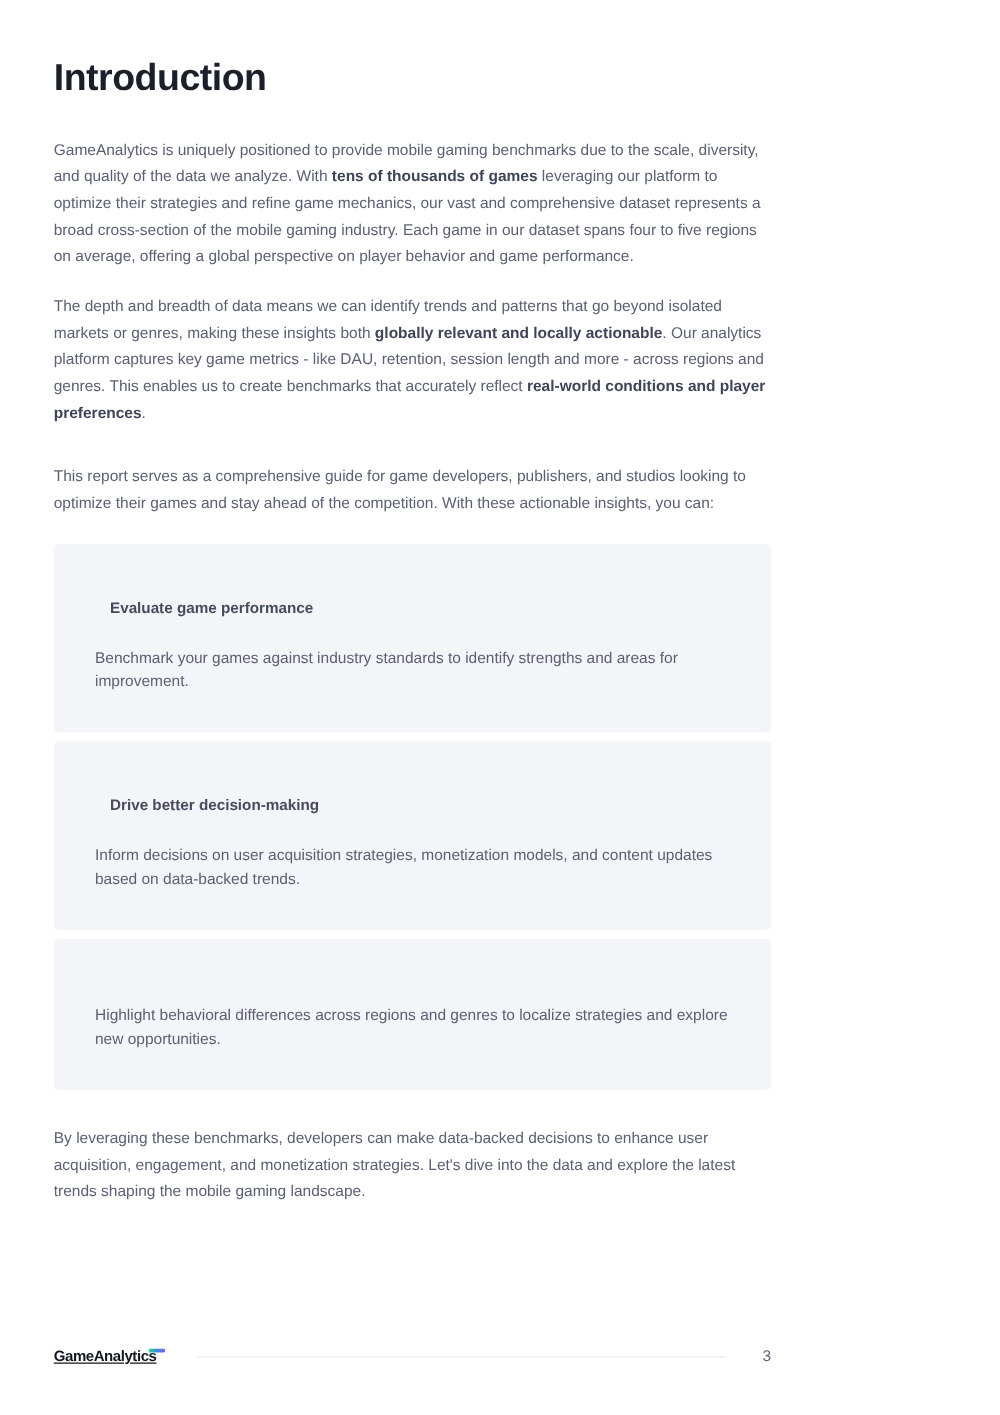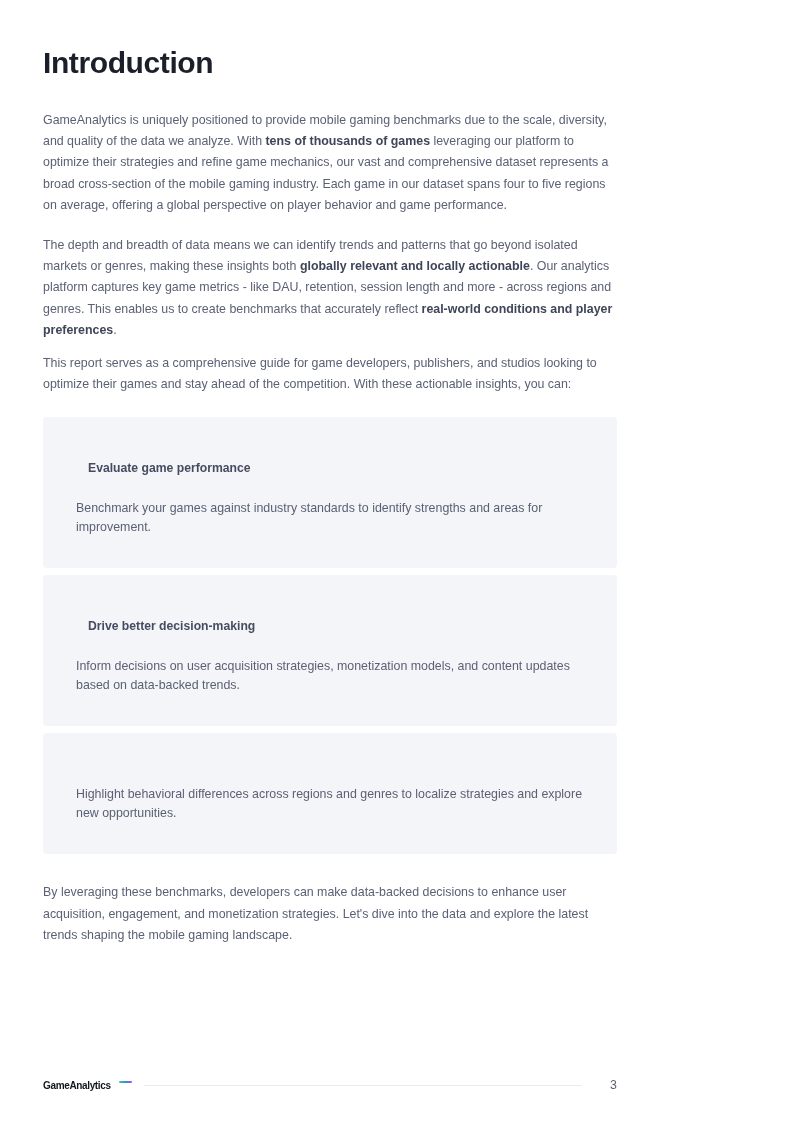--- a/index.html
+++ b/index.html
@@ -42,21 +42,21 @@
     color: #5b6175;
     max-width: 708px;
     text-align: left;
   }
   .body-para strong {
     font-weight: 700;
     color: #3f4559;
   }
   .para-intro  { margin-top: 28px; }
   .para-depth  { margin-top: 19px; }
-  .para-report { margin-top: 12px; }
+  .para-report { margin-top: 30px; }
   .para-close  { margin-top: 28px; }
 
   
   .cards {
     margin-top: 22px;
     display: flex;
     flex-direction: column;
     gap: 7px;
   }
   .card {
@@ -85,26 +85,27 @@
     position: absolute;
     left: 43px;
     right: 43px;
     bottom: 36px;
     height: 22px;
     display: flex;
     align-items: center;
   }
   .logo {
     position: relative;
-    font-size: 10px;
+    font-size: 12px;
     font-weight: 700;
     letter-spacing: -0.35px;
     color: #12161f;
     white-space: nowrap;
     flex: none;
+    text-decoration: underline;
   }
   .logo .accent-bar {
     position: absolute;
     top: 1px;
     left: 76px;
     width: 13px;
     height: 2.6px;
     border-radius: 1px;
     background: linear-gradient(90deg, #35d07f 0%, #2f8fe8 50%, #8b5cf6 100%);
   }

